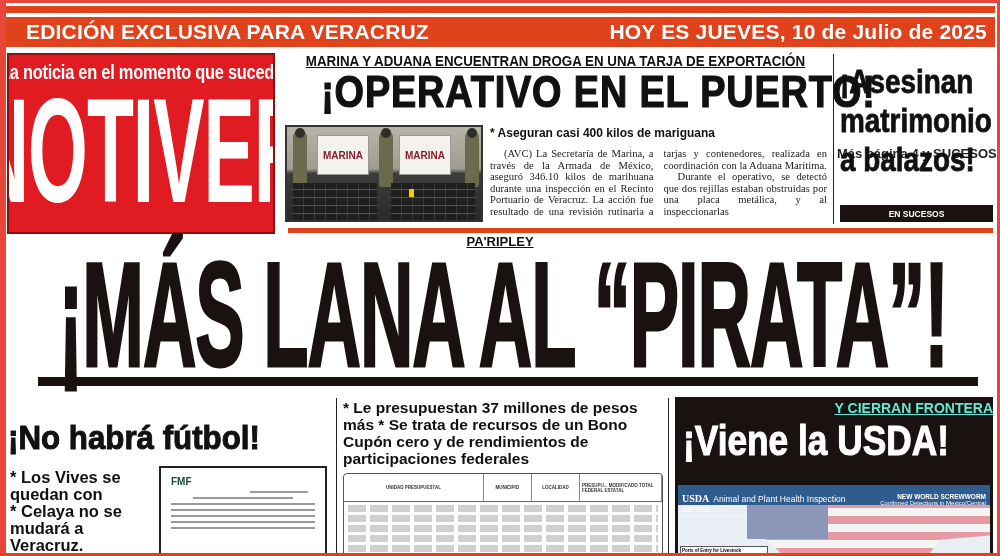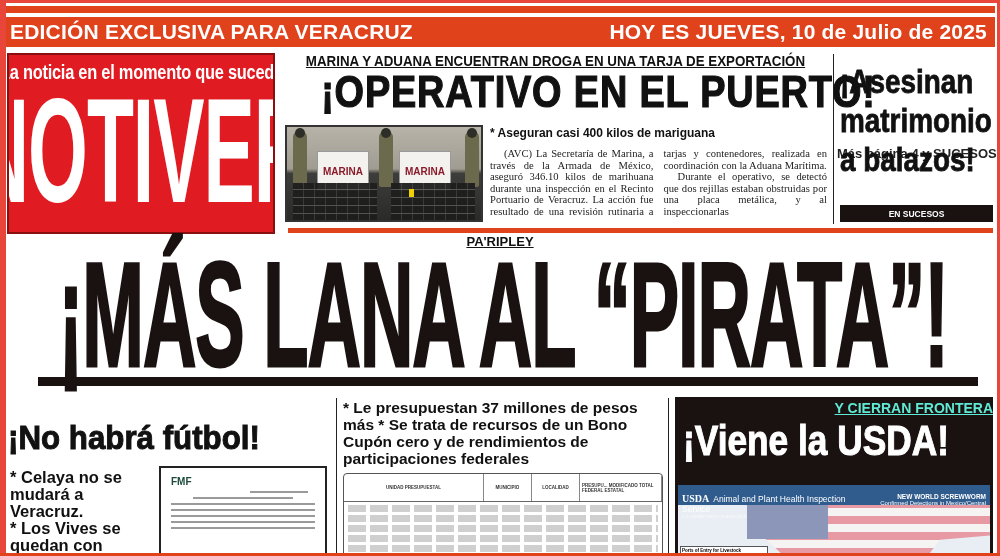--- a/index.html
+++ b/index.html
@@ -8,21 +8,21 @@
 
     .page-frame {
       position: absolute; left: 0; top: 0; width: 1000px; height: 556px;
       border-left: 6px solid #e8463a; border-top: 3px solid #e8463a; border-right: 3px solid #e8463a;
     }
 
     
     .top-stripe { position: absolute; left: 6px; top: 6px; width: 989px; height: 7px; background: #e0421c; }
     .top-banner {
       position: absolute; left: 6px; top: 17px; width: 989px; height: 30px; background: #e0421c;
-      display: flex; justify-content: space-between; align-items: center; padding: 0 8px 0 4px;
+      display: flex; justify-content: space-between; align-items: center; padding: 0 8px 0 20px;
     }
     .top-banner span { color: #fff; font-weight: bold; font-size: 21px; letter-spacing: 0.2px; }
 
     
     .logo {
       position: absolute; left: 7px; top: 53px; width: 268px; height: 181px;
       background: #e01b22; border: 2px solid #8a1010;
       display: flex; flex-direction: column; align-items: center; overflow: hidden;
     }
     .logo-tagline {
@@ -45,21 +45,21 @@
       text-align: center; font-weight: 900; font-size: 44px; line-height: 46px; color: #111;
       transform: scaleX(0.86); white-space: nowrap; letter-spacing: 1px; margin-top: 0px;
       font-family: "Liberation Sans", sans-serif; -webkit-text-stroke: 1.2px #111;
     }
     .marina-photo {
       position: absolute; left: 2px; top: 75px; width: 198px; height: 97px;
       background: linear-gradient(#b7b3a8 0%, #a19c91 45%, #3d3e3b 50%, #2a2b29 100%);
       border: 2px solid #333; overflow: hidden;
     }
     .marina-sign {
-      position: absolute; top: 24px; width: 52px; height: 40px; background: #f4f2ee; border: 1px solid #999;
+      position: absolute; top: 8px; width: 52px; height: 40px; background: #f4f2ee; border: 1px solid #999;
       display: flex; align-items: center; justify-content: center;
       color: #8b1b2a; font-weight: bold; font-size: 10px;
     }
     .soldier { position: absolute; top: 4px; width: 14px; height: 56px; background: #6c6a4c; border-radius: 6px 6px 2px 2px; }
     .soldier::before { content: ""; position: absolute; left: 2px; top: -3px; width: 10px; height: 10px; background: #2e2e28; border-radius: 50%; }
     .packs {
       position: absolute; top: 56px; height: 38px; width: 84px;
       background: repeating-linear-gradient(90deg, #1e1f1d 0 10px, #3b3c39 10px 11px),
                   #1e1f1d;
       opacity: 0.95;
@@ -229,22 +229,22 @@
 <div class="main-headline">
   <span>¡MÁS LANA AL “PIRATA”!</span>
 </div>
 <div class="rule-thick"></div>
 
 <div class="vline" style="left:336px; top:398px; height:160px;"></div>
 <div class="vline" style="left:668px; top:398px; height:160px;"></div>
 
 <div class="futbol-head">¡No habrá fútbol!</div>
 <div class="futbol-bullets">
+  <div>* Los Vives se quedan con</div>
   <div>* Celaya no se mudará a Veracruz.</div>
-  <div>* Los Vives se quedan con</div>
 </div>
 <div class="fmf-doc">
   <div class="fmf-logo">FMF</div>
   <div class="fmf-line" style="width:40%; margin-left:55%;"></div>
   <div class="fmf-line" style="width:70%; margin-left:15%;"></div>
   <div class="fmf-line"></div>
   <div class="fmf-line"></div>
   <div class="fmf-line"></div>
   <div class="fmf-line"></div>
   <div class="fmf-line"></div>

